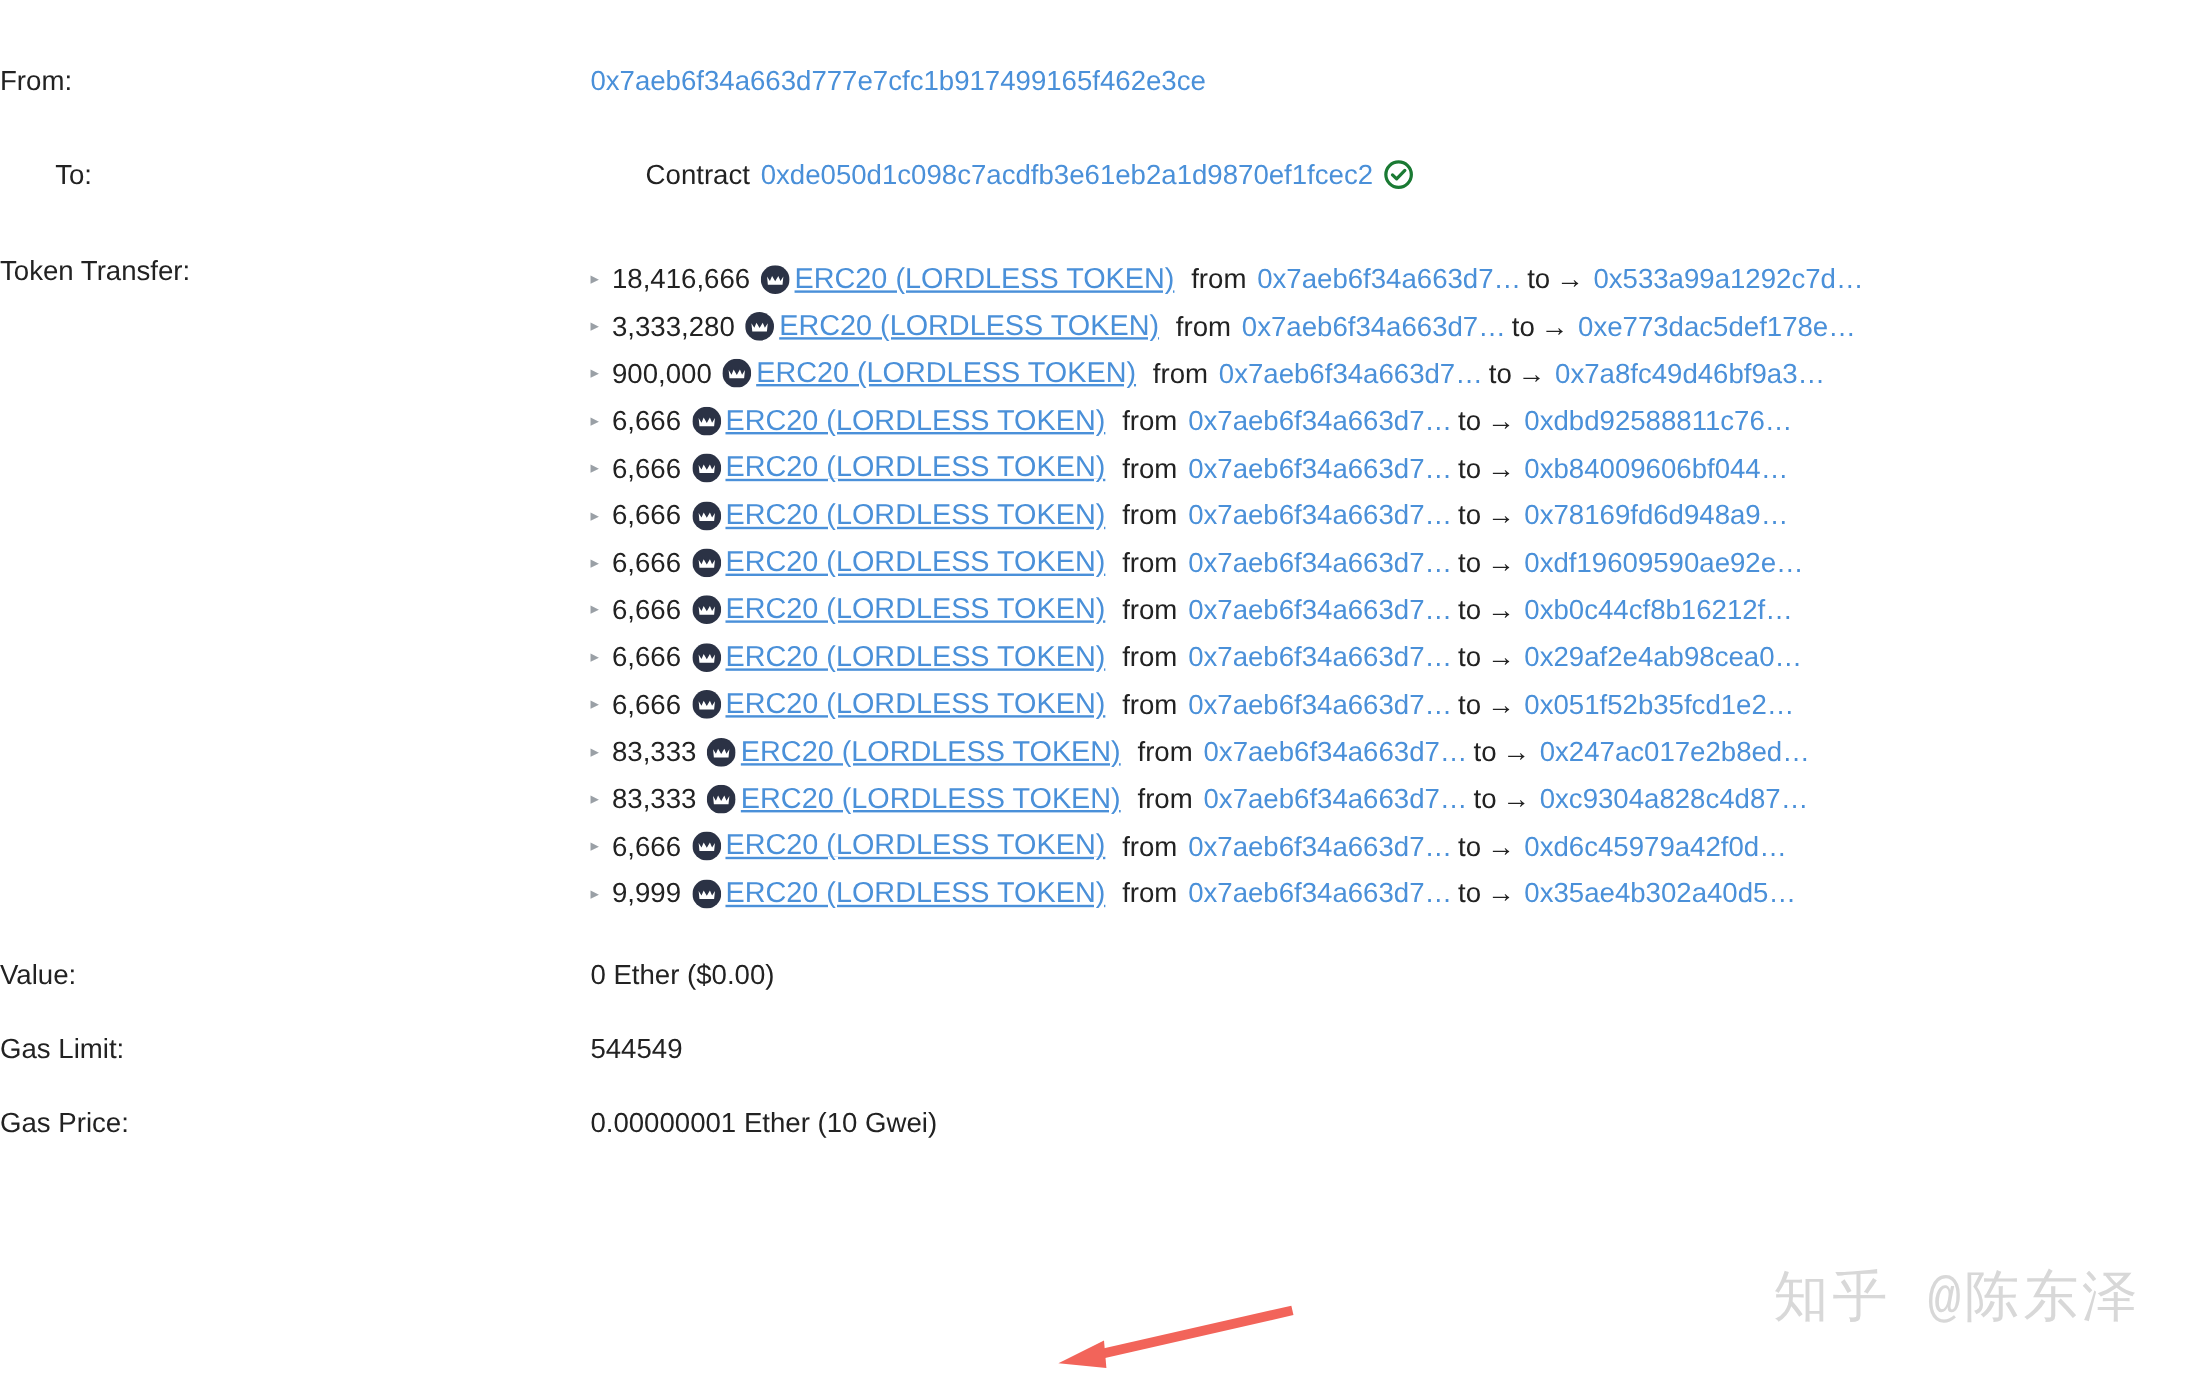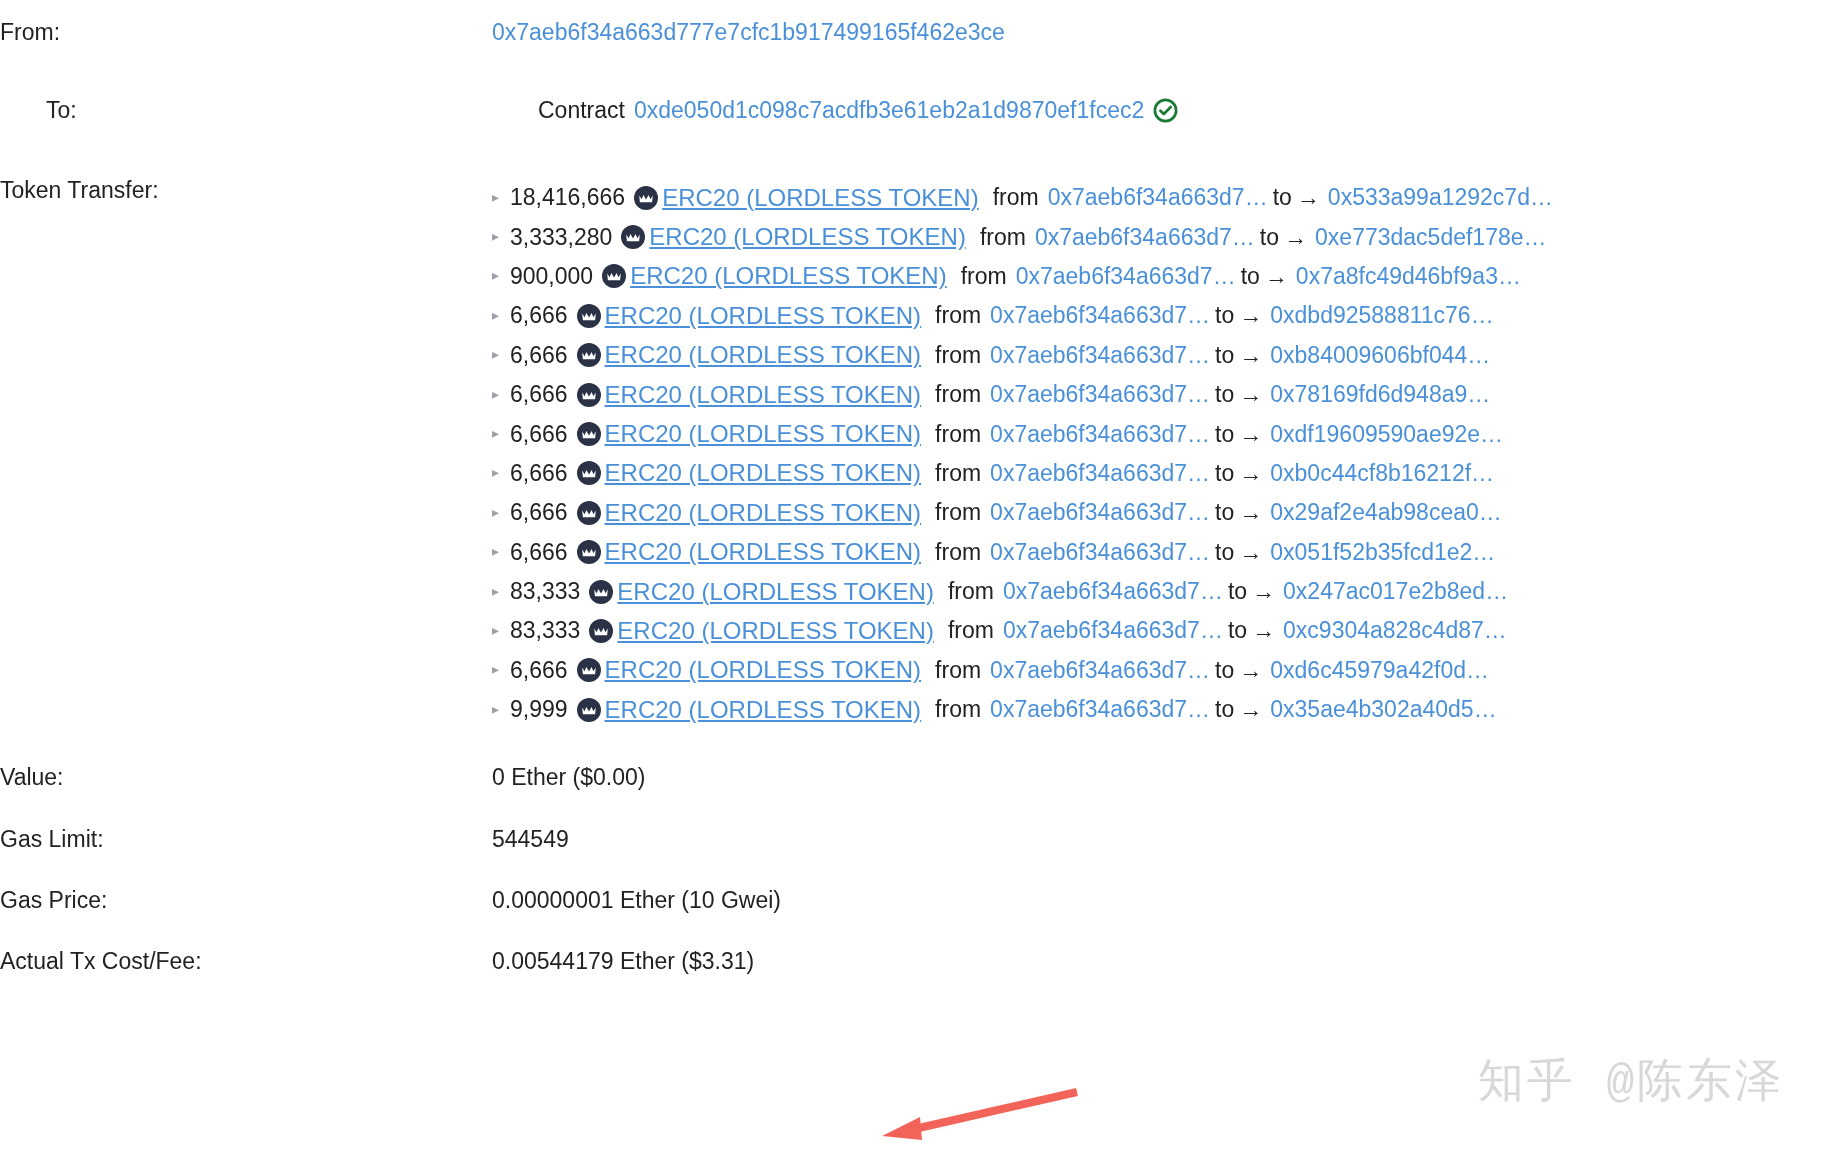--- a/index.html
+++ b/index.html
@@ -15,20 +15,21 @@
     color: #222222;
     position: relative;
     overflow: hidden;
     -webkit-font-smoothing: antialiased;
   }
 
   .tx-table {
     width: 1832px;
     border-collapse: collapse;
     table-layout: fixed;
+    margin-top: 35px;
   }
   .tx-table td {
     vertical-align: top;
     padding: 0;
   }
   .col-label { width: 492px; }
   .col-value { width: 1340px; }
 
   .row-label {
     font-size: 23px;
@@ -414,28 +415,20 @@
 
     <tr class="r-plain">
       <td>
         <div class="row-label">Gas Price:</div>
       </td>
       <td>
         <div class="row-value">0.00000001 Ether (10 Gwei)</div>
       </td>
     </tr>
 
-    <tr class="r-plain">
-      <td>
-        <div class="row-label">Actual Tx Cost/Fee:</div>
-      </td>
-      <td>
-        <div class="row-value">0.00544179 Ether ($3.31)</div>
-      </td>
-    </tr>
 
   </tbody>
 </table>
 
 <svg class="annot-arrow" viewBox="0 0 215 60">
   <g>
     <line x1="205" y1="6" x2="38" y2="44" stroke="#f2645a" stroke-width="8" stroke-linecap="butt"></line>
     <polygon points="10,50 48,31 50,54" fill="#f2645a"></polygon>
   </g>
 </svg>

